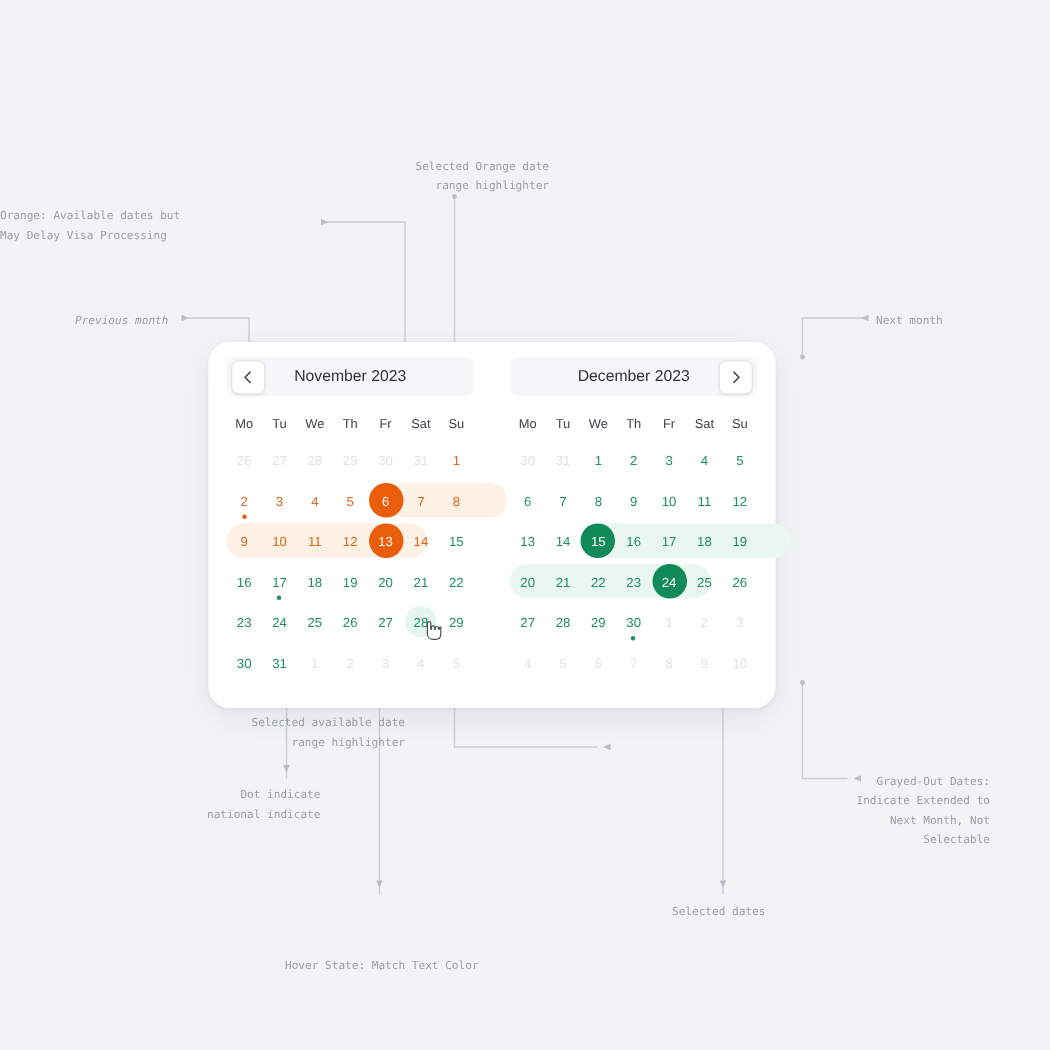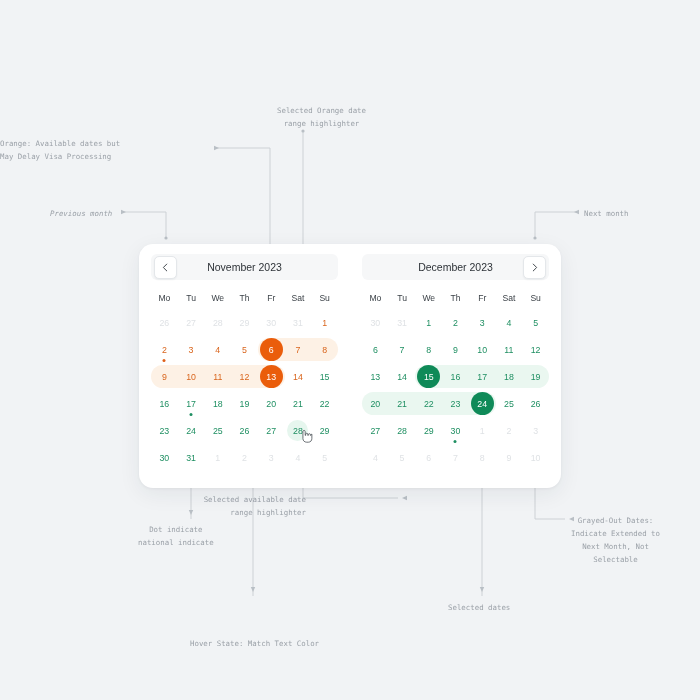--- a/index.html
+++ b/index.html
@@ -25,28 +25,28 @@
   .anno-text {
     position: absolute;
     font-family: "DejaVu Sans Mono", monospace;
     font-size: 7.4px;
     line-height: 13px;
     color: #9ba1a8;
     white-space: pre;
     letter-spacing: 0px;
   }
   .anno-text.right { text-align: right; }
-  .anno-text.left  { text-align: center; }
+  .anno-text.left  { text-align: right; }
 
   
   #calendar-card {
     position: absolute;
     left: 139px;
-    top: 244px;
-    width: 422px;
+    top: 228px;
+    width: 378px;
     height: 244px;
     background: #ffffff;
     border-radius: 14px;
     box-shadow: 0 6px 22px rgba(30,40,60,0.07), 0 1px 3px rgba(30,40,60,0.05);
     display: flex;
     padding: 0;
     box-sizing: border-box;
   }
   .month-panel {
     width: 211px;
@@ -215,21 +215,21 @@
     <path d="M253 592 l-2.2 -5 l4.4 0 z"></path>
     <path d="M482 592 l-2.2 -5 l4.4 0 z"></path>
   </g>
 </svg>
 
 <div id="annotation-texts">
     <div class="anno-text left" style="top: 104px; left: 277px;"><div>Selected Orange date</div><div>range highlighter</div></div>
     <div class="anno-text right" style="top: 137px; left: 0px; width: 88px;"><div>Orange: Available dates but</div><div>May Delay Visa Processing</div></div>
     <div class="anno-text left" style="top: 207px; left: 50px; font-style: italic;"><div>Previous month</div></div>
     <div class="anno-text left" style="top: 207px; left: 584px;"><div>Next month</div></div>
-    <div class="anno-text right" style="top: 493px; left: 0px; width: 270px; padding-left: 36px;"><div>Selected available date</div><div>range highlighter</div></div>
+    <div class="anno-text right" style="top: 475px; left: 0px; width: 270px;"><div>Selected available date</div><div>range highlighter</div></div>
     <div class="anno-text left" style="top: 514px; left: 571px;"><div>Grayed-Out Dates:</div><div>Indicate Extended to</div><div>Next Month, Not</div><div>Selectable</div></div>
     <div class="anno-text left" style="top: 523px; left: 138px;"><div>Dot indicate</div><div>national indicate</div></div>
     <div class="anno-text left" style="top: 637px; left: 190px;"><div>Hover State: Match Text Color</div></div>
     <div class="anno-text left" style="top: 601px; left: 448px;"><div>Selected dates</div></div>
   </div>
 
 <div id="calendar-card">
     <div class="month-panel">
       <div class="month-header">
         <div class="month-title">November 2023</div>

